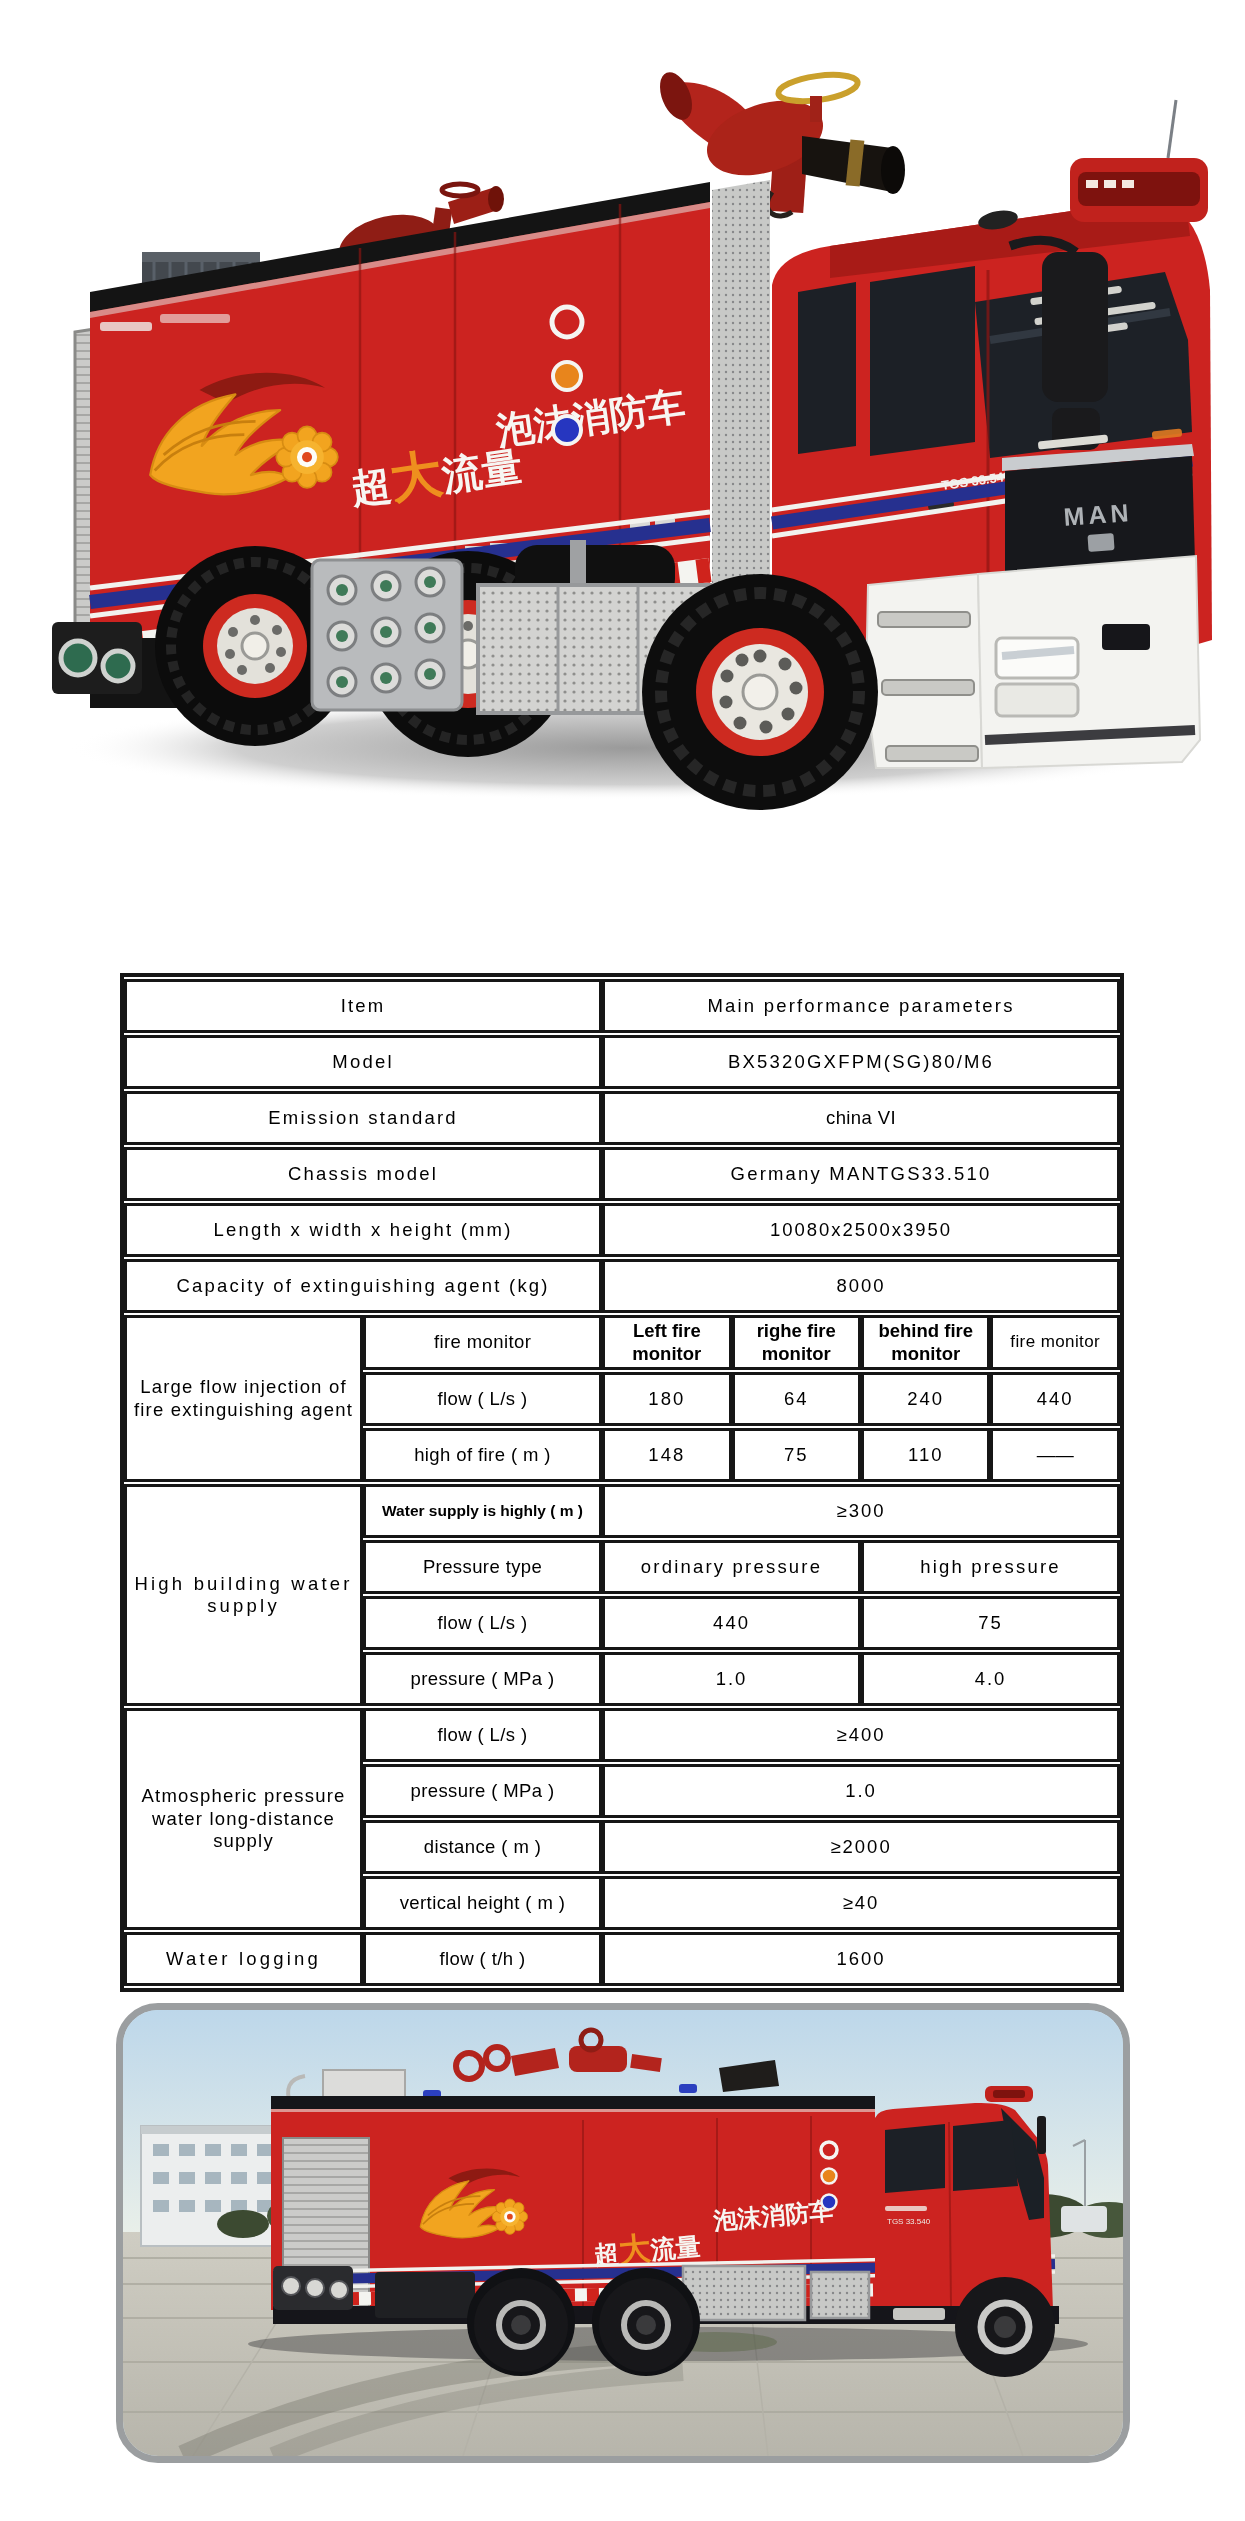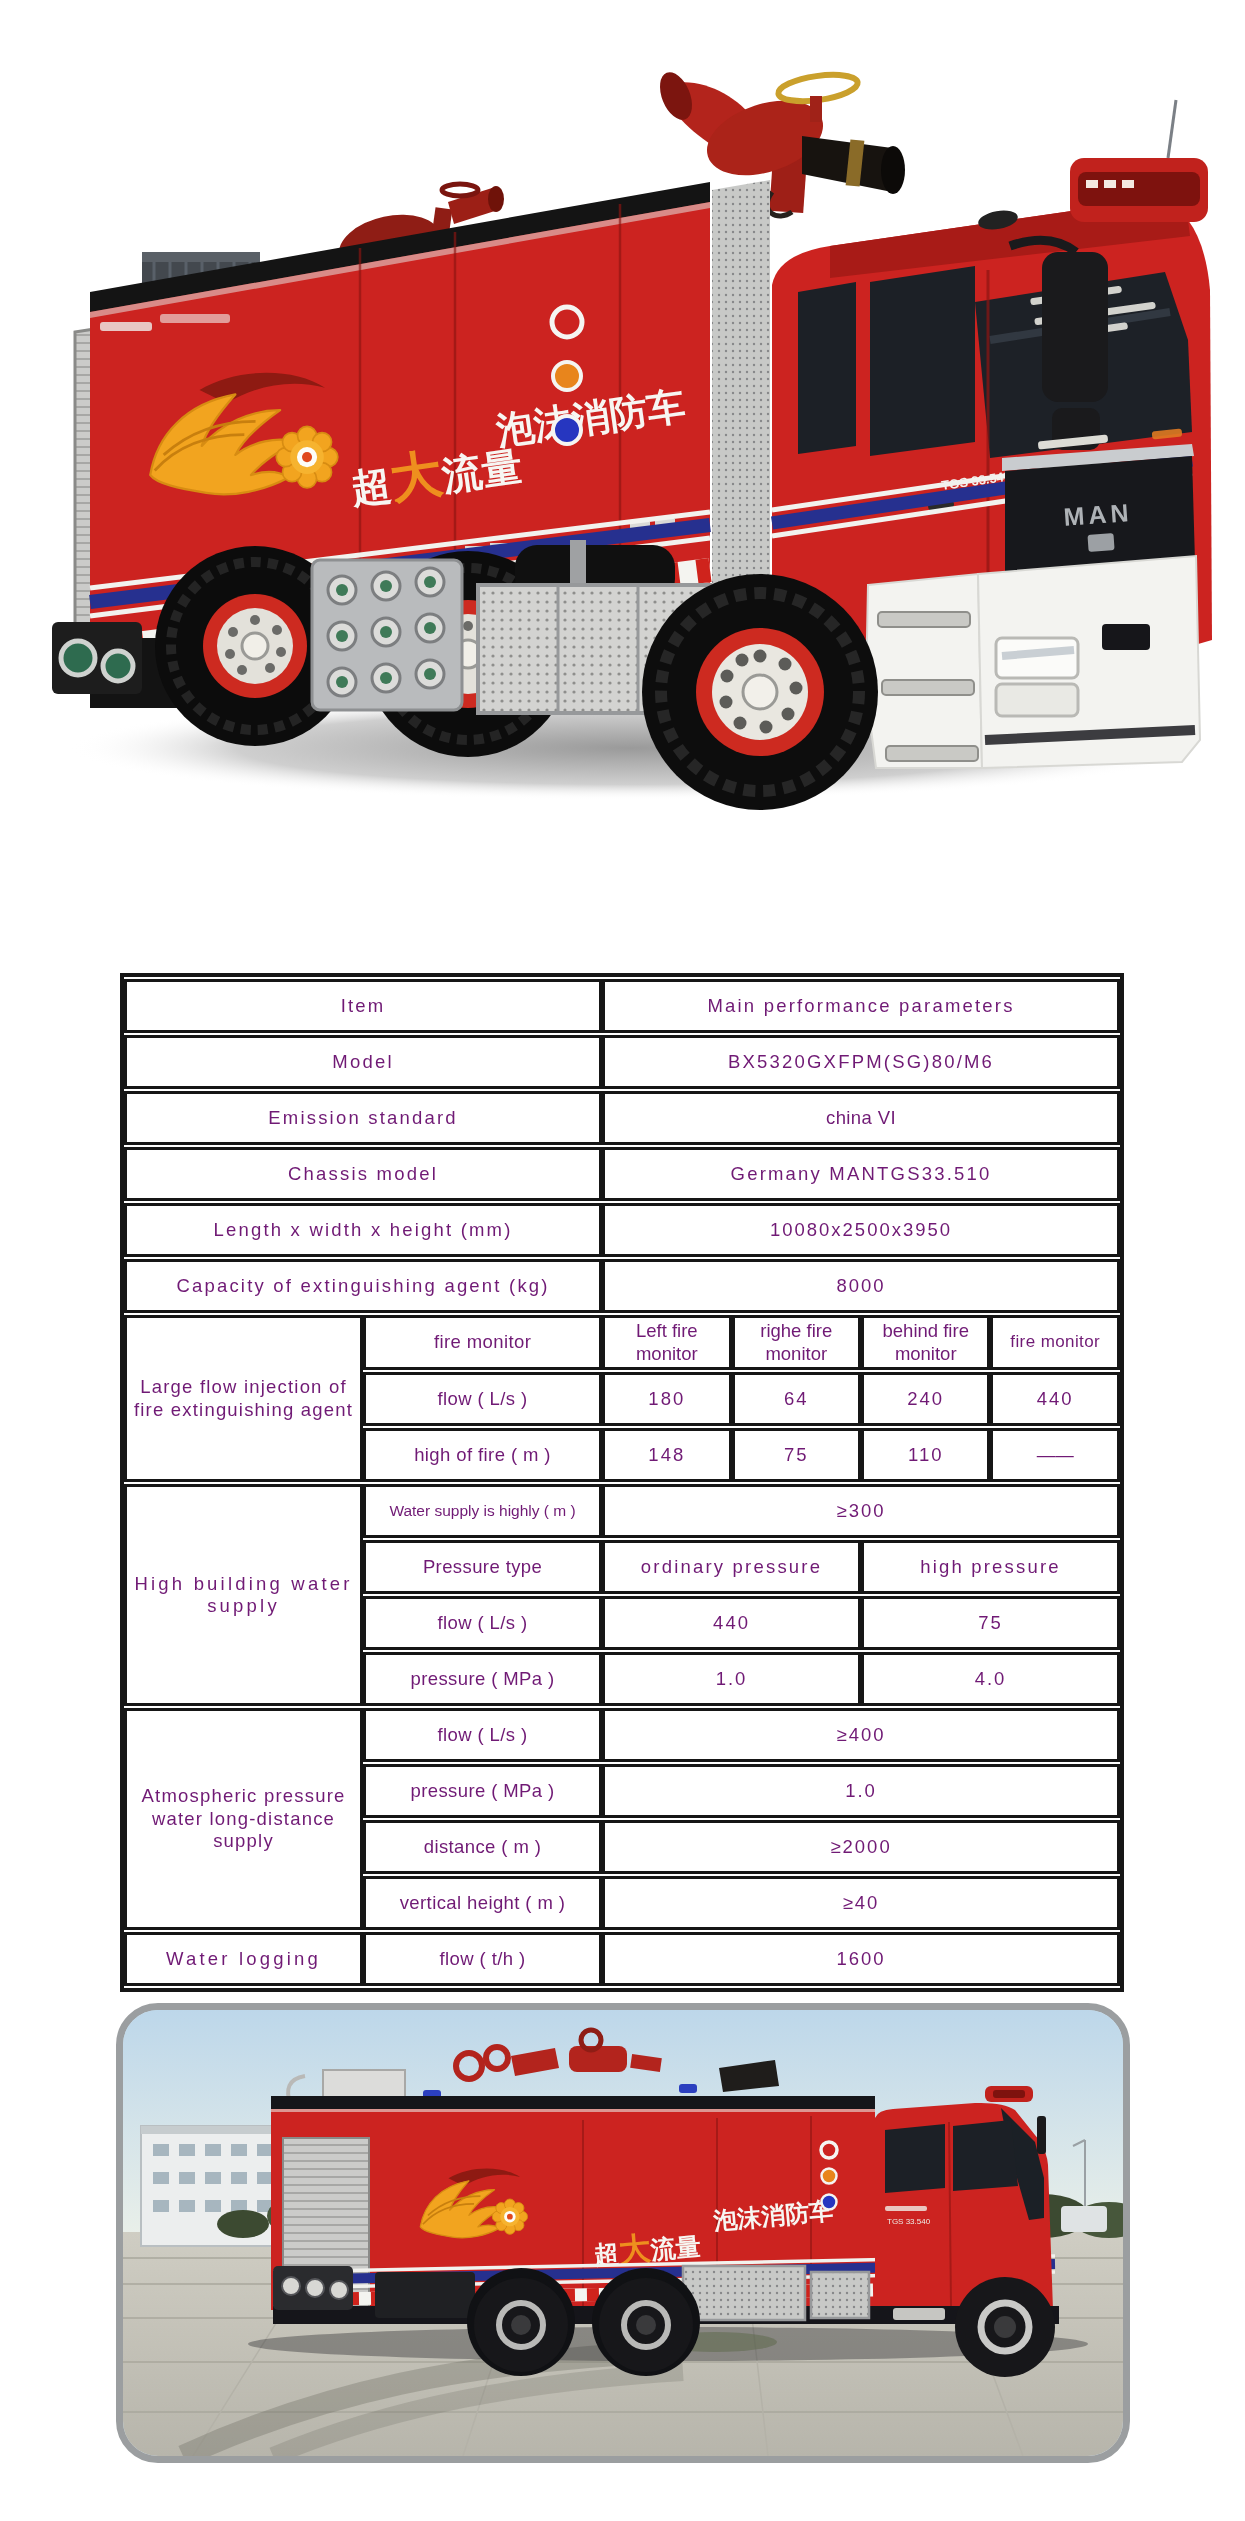--- a/index.html
+++ b/index.html
@@ -5,27 +5,27 @@
   html,body{margin:0;padding:0;background:#ffffff;}
   #page{position:relative;width:1245px;height:2521px;background:#fff;overflow:hidden;
         font-family:"Liberation Sans", sans-serif;}
   
   #hero{position:absolute;left:30px;top:40px;width:1185px;height:780px;}
   
   #table-wrap{position:absolute;left:120px;top:973px;width:1004px;}
   table.spec{width:100%;table-layout:fixed;border-collapse:separate;border-spacing:0 2px;
              border:4px solid #161616;background:#fff;}
   table.spec td{border:3px solid #161616;height:44px;text-align:center;vertical-align:middle;
-                padding:2px 4px;color:#701a75;font-size:18.5px;line-height:1.22;
+                padding:2px 4px;color:#000000;font-size:18.5px;line-height:1.22;
                 font-family:"Liberation Sans", sans-serif;overflow:hidden;}
   td.ls2{letter-spacing:2.2px;}
   td.ls3{letter-spacing:3.2px;font-size:18px;}
   td.grp{letter-spacing:1.2px;font-size:17.5px;}
   td.plain{letter-spacing:.4px;font-size:19px;}
-  td.cond{letter-spacing:0;font-size:14.5px;}
+  td.cond{letter-spacing:0;font-size:14.5px;font-weight:bold;}
   td.num{letter-spacing:2px;font-size:19px;}
   td.dash{letter-spacing:0;font-size:19px;}
   
   #photo-frame{position:absolute;left:116px;top:2003px;width:1000px;height:446px;
                border:7px solid #9b9ea0;border-radius:42px;overflow:hidden;background:#cfe2ef;}
   #photo-frame svg{display:block;}
 </style>
 </head>
 <body>
 

